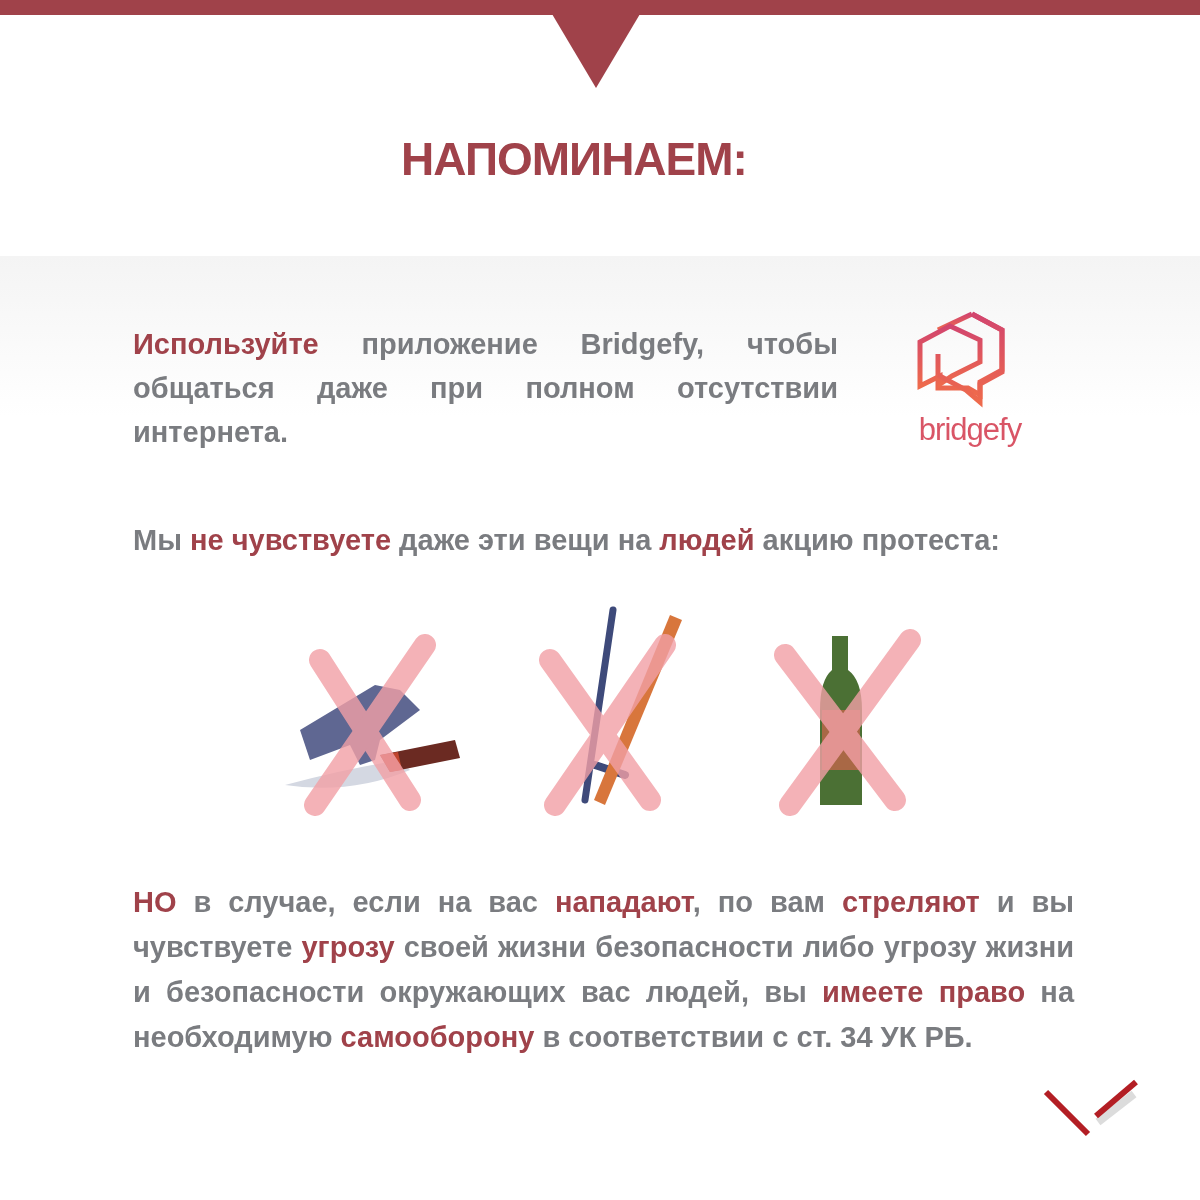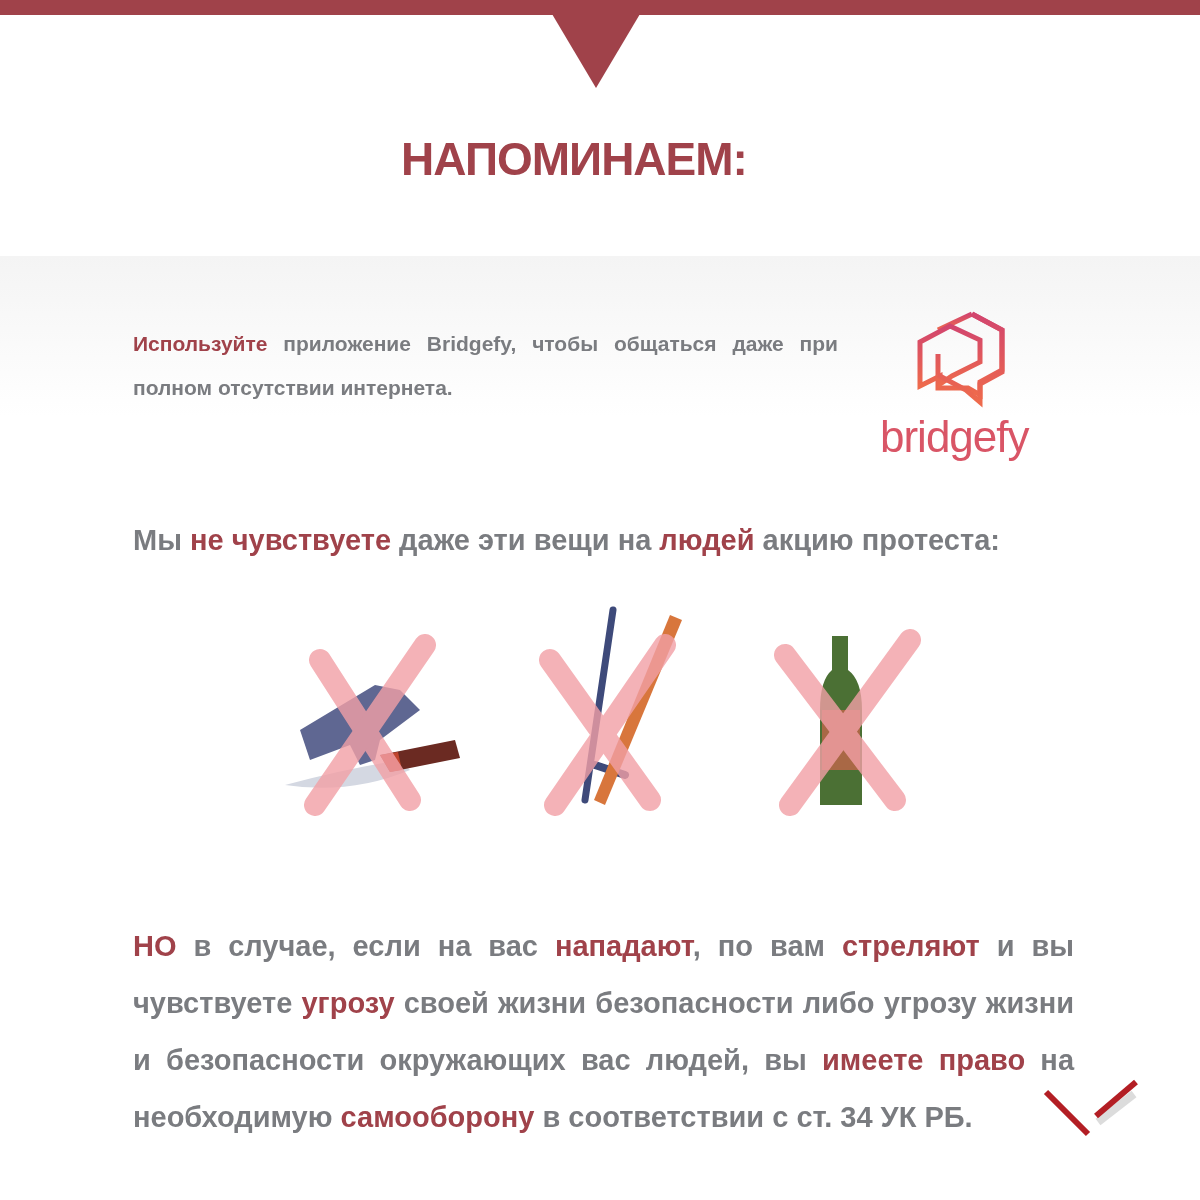--- a/index.html
+++ b/index.html
@@ -3,25 +3,25 @@
 <meta charset="utf-8">
 <style>
   html, body { margin:0; padding:0; }
   body { width:1200px; height:1200px; position:relative; overflow:hidden; background:#ffffff; font-family:"Liberation Sans", sans-serif; }
   .topbar { position:absolute; left:0; top:0; width:1200px; height:15px; background:#a0424a; }
   .notch { position:absolute; left:552px; top:14px; width:0; height:0; border-left:44px solid transparent; border-right:44px solid transparent; border-top:74px solid #a0424a; }
   .heading { position:absolute; left:0; top:132px; width:1148px; text-align:center; font-size:46px; font-weight:bold; color:#a0424a; letter-spacing:-1px; }
   .band { position:absolute; left:0; top:256px; width:1200px; height:944px; background:linear-gradient(#f4f4f4 0px, #ffffff 160px, #ffffff 100%); }
   .para { position:absolute; font-weight:bold; color:#7a7c80; text-align:justify; text-align-last:left; }
   .hl { color:#a0424a; }
-  .p1 { left:133px; top:322px; width:705px; font-size:21px; line-height:44px; }
+  .p1 { left:133px; top:322px; width:705px; font-size:29px; line-height:44px; }
   .p2 { left:133px; top:518px; width:936px; font-size:29px; line-height:44px; }
-  .p3 { left:133px; top:880px; width:941px; font-size:29px; line-height:57px;margin-top:38px; }
+  .p3 { left:133px; top:880px; width:941px; font-size:29px; line-height:45px; }
   .logo { position:absolute; left:880px; top:300px; width:180px; height:180px; }
-  .logo-text { position:absolute; left:0; top:112px; width:180px; font-size:44px; color:#d95566; letter-spacing:-1px; }
+  .logo-text { position:absolute; left:0; top:112px; width:180px; text-align:center; font-size:31px; color:#d95566; letter-spacing:-1px; }
   .items { position:absolute; left:280px; top:600px; width:660px; height:230px; }
   .item { position:absolute; top:0; width:220px; height:230px; }
   .check { position:absolute; left:1036px; top:1066px; width:110px; height:80px; }
 </style>
 </head>
 <body>
 
 <div class="topbar"></div>
 <div class="notch"></div>
 

